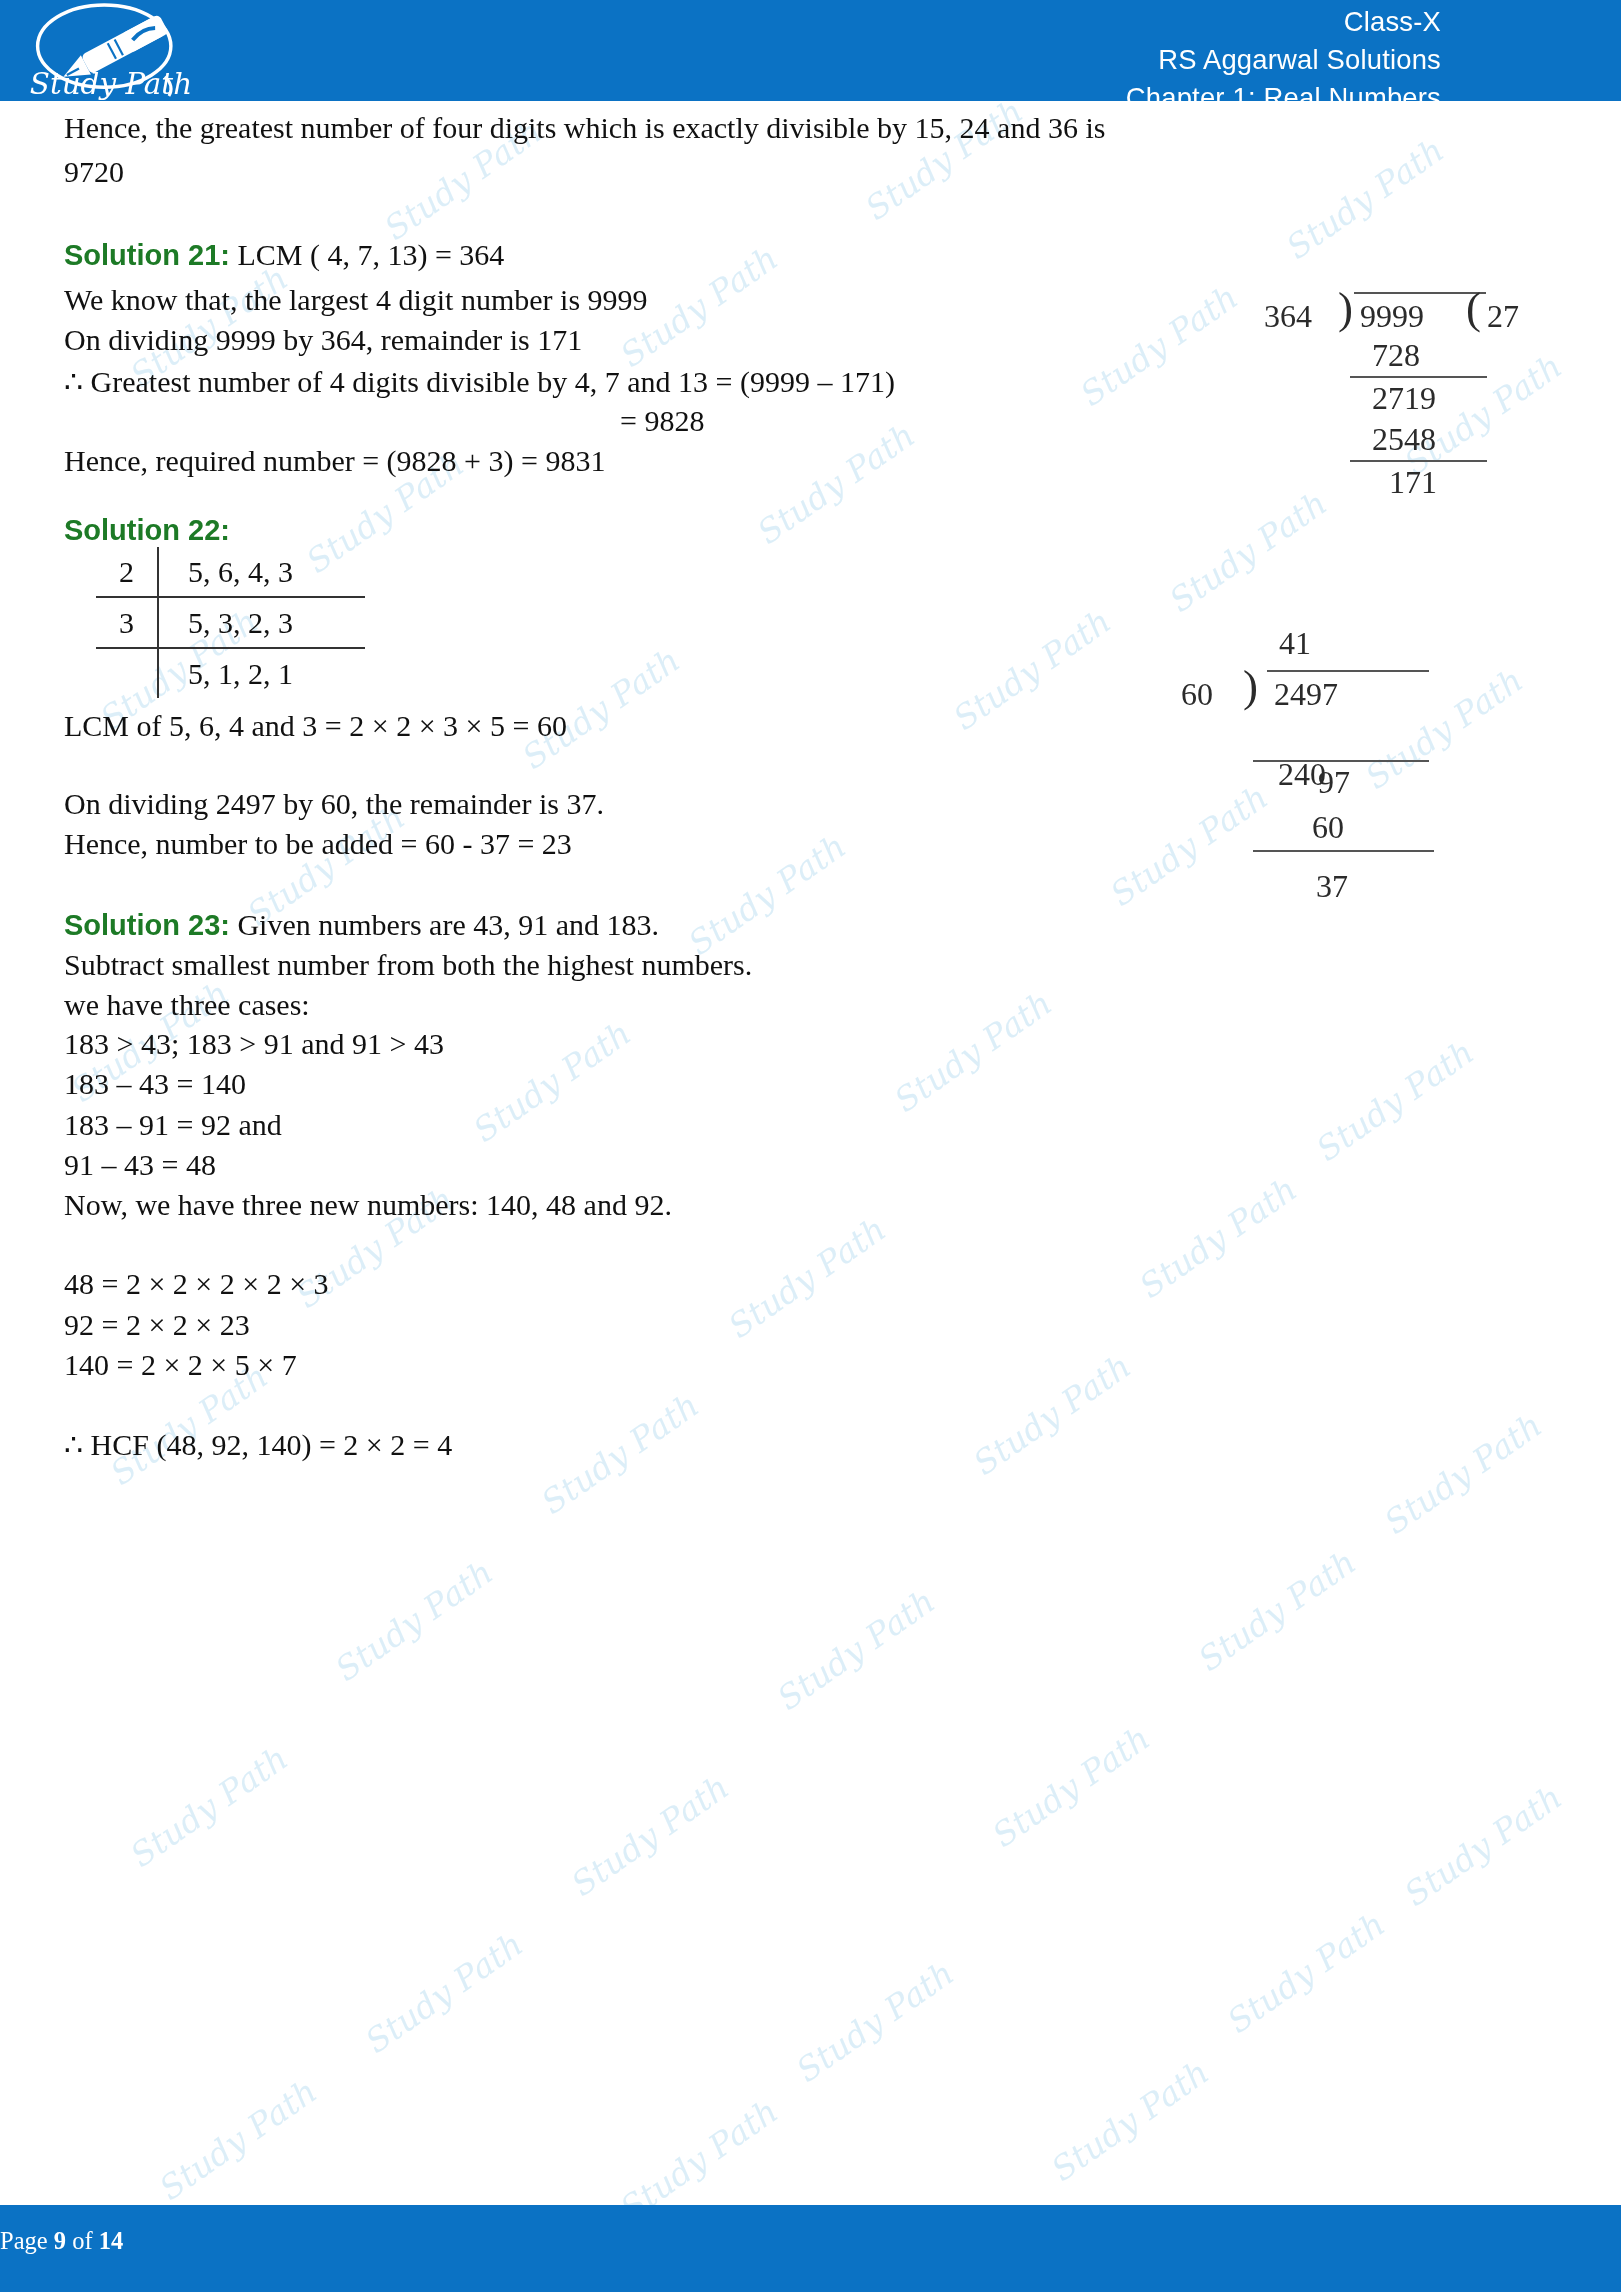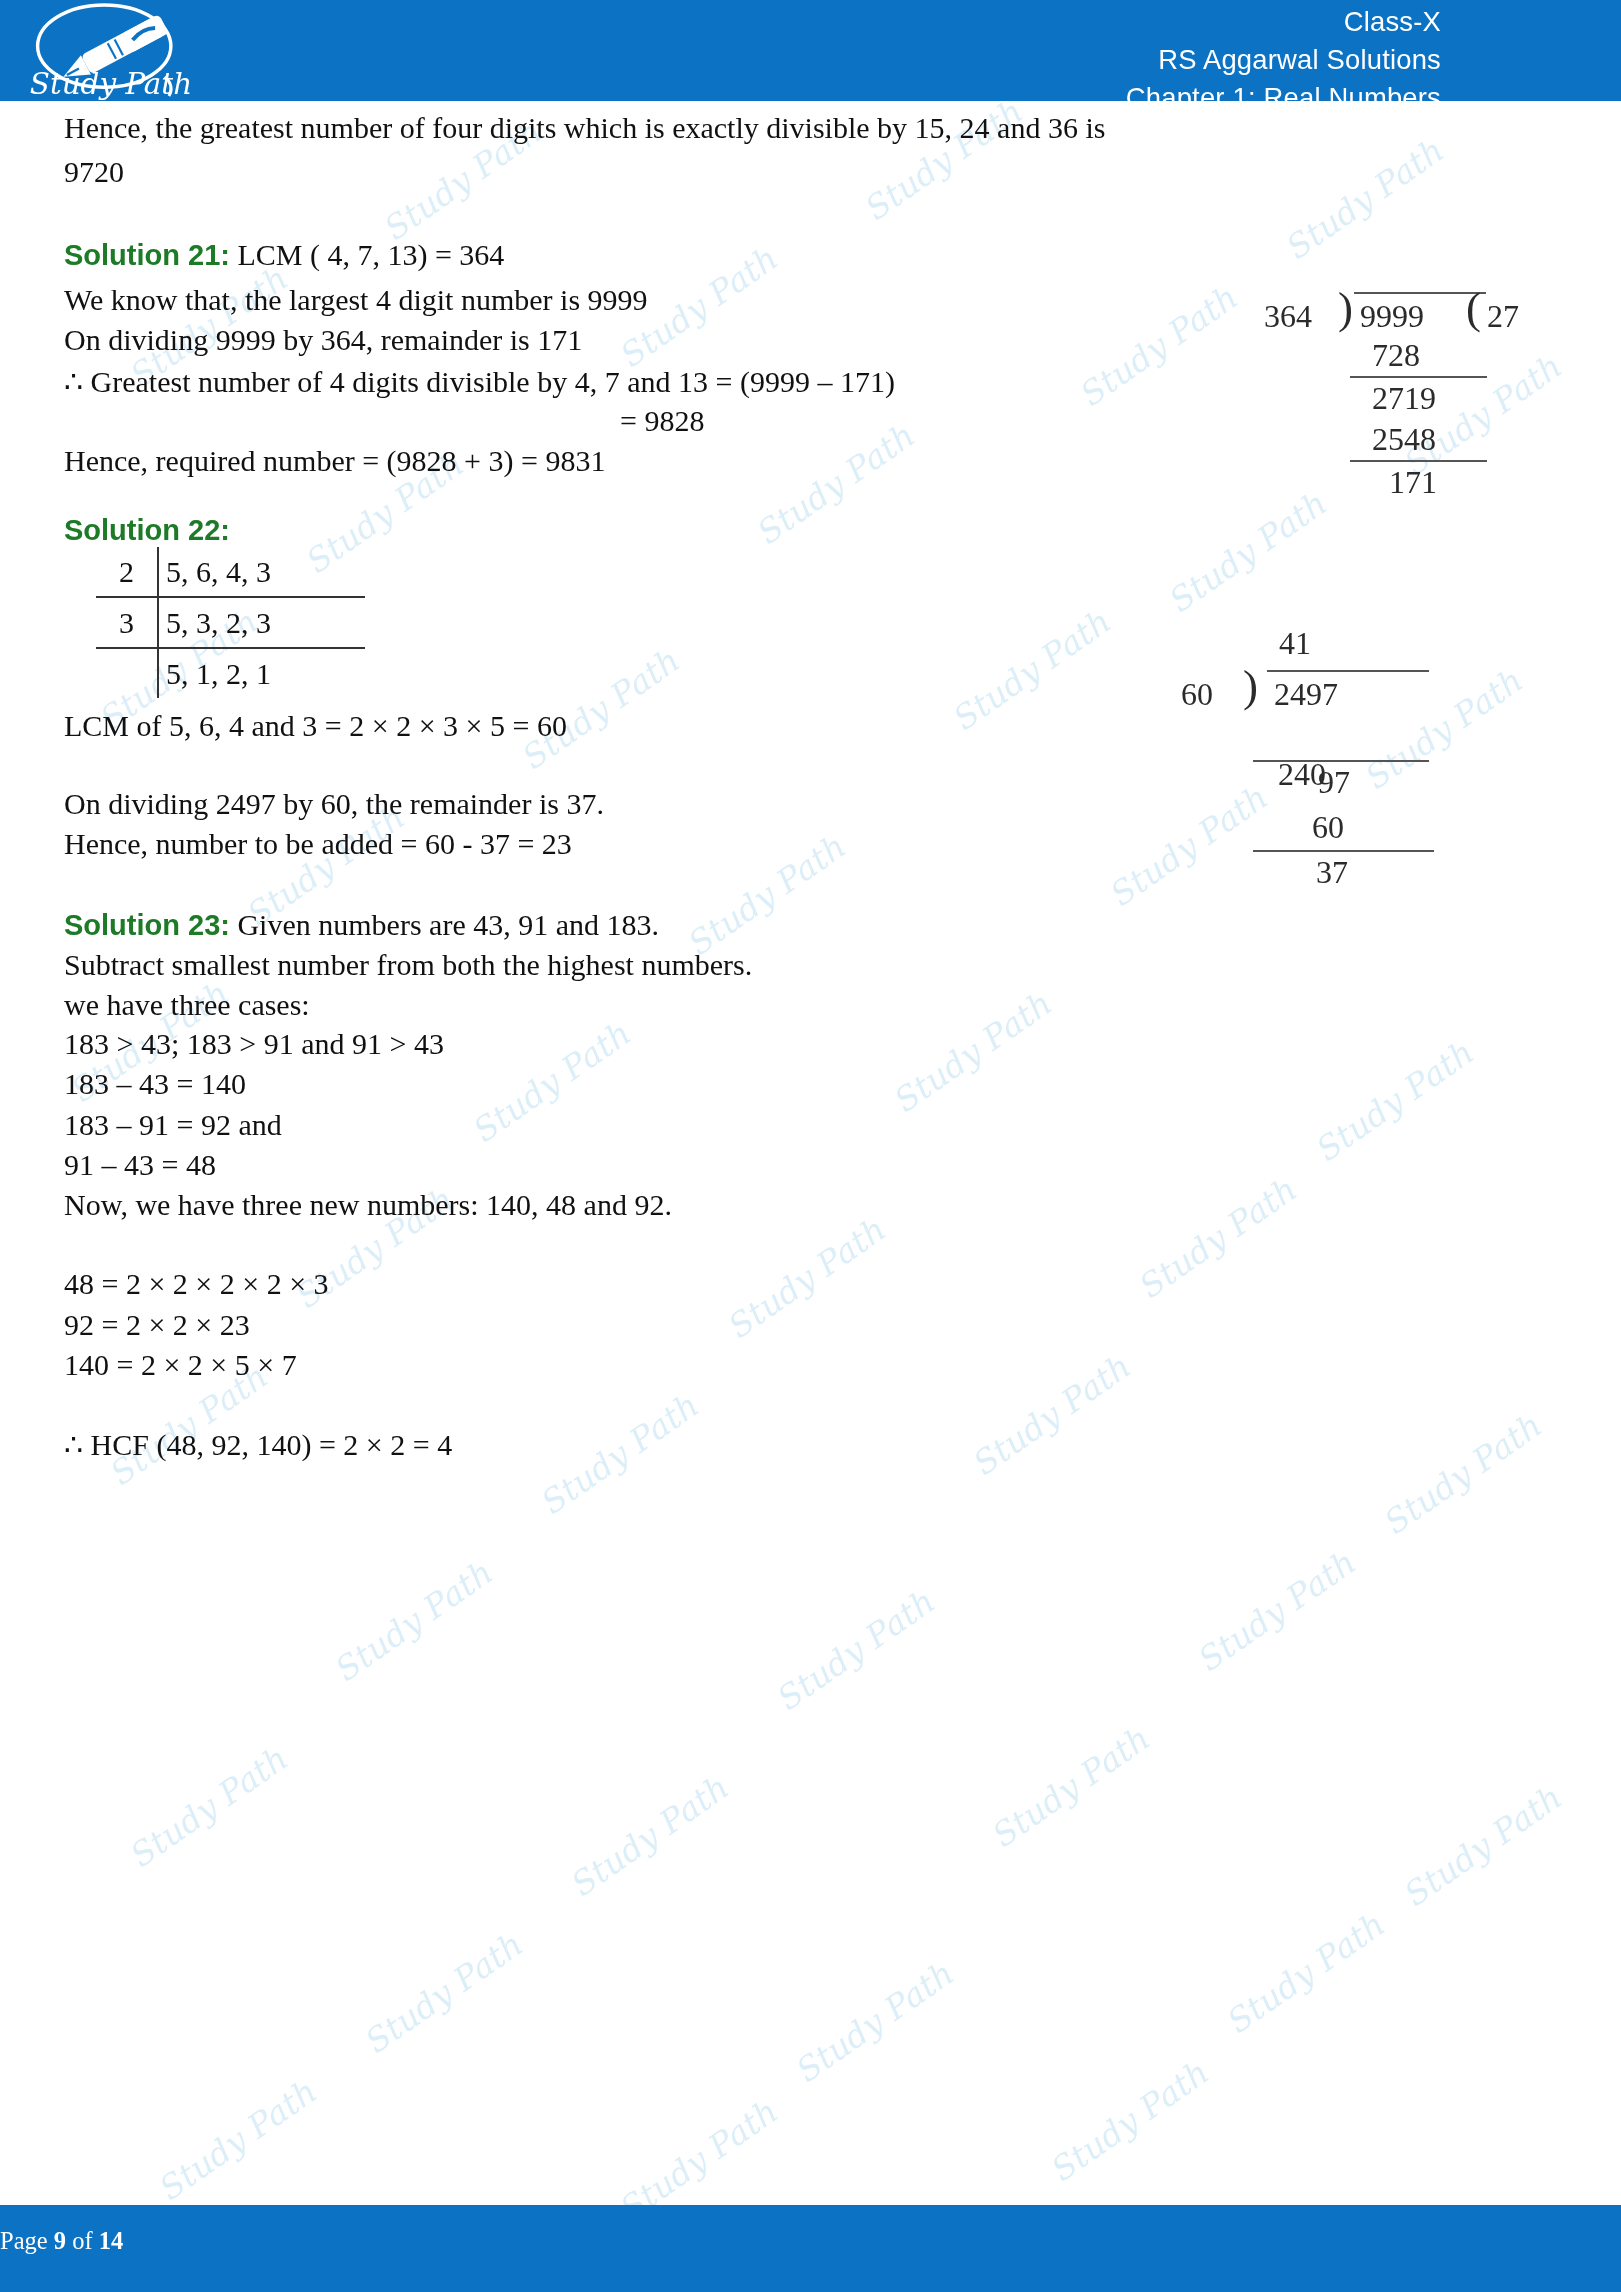--- a/index.html
+++ b/index.html
@@ -132,21 +132,21 @@
     text-align: center;
     font-size: 30px;
     color: #111;
   }
   .ladder-vert {
     width: 0;
     border-left: 2px solid #333;
     height: 49px;
   }
   .ladder-nums {
-    padding-left: 7px;
+    padding-left: 29px;
     font-size: 30px;
     color: #111;
     white-space: nowrap;
   }
   .ladder-hr {
     width: 269px;
     height: 0;
     border-top: 2px solid #333;
     margin-left: 0;
   }
@@ -311,21 +311,21 @@
       <div class="row" style="left:83px; top:51px;">60</div>
       <div class="paren" style="left:145px; top:39px;">)</div>
       <div class="row" style="left:176px; top:51px;">2497</div>
 
       <div class="row" style="left:180px; top:94px;margin-top:37px;">240</div>
       <div class="bar" style="left:155px; top:135px; width:176px;"></div>
       <div class="row" style="left:220px; top:139px;">97</div>
 
       <div class="row" style="left:214px; top:184px;">60</div>
       <div class="bar" style="left:155px; top:225px; width:181px;"></div>
-      <div class="row" style="left:218px; top:229px;">37</div>
+      <div class="row" style="left:218px; top:243px;">37</div>
     </div>
 
     <div class="line" style="left:64px; top:807px;">
       <span class="sol-label">Solution 23:</span><span> Given numbers are 43, 91 and 183.</span>
     </div>
     <div class="line" style="left:64px; top:847px;">Subtract smallest number from both the highest numbers.</div>
     <div class="line" style="left:64px; top:887px;">we have three cases:</div>
     <div class="line" style="left:64px; top:926px;">183 &gt; 43; 183 &gt; 91 and 91 &gt; 43</div>
     <div class="line" style="left:64px; top:966px;">183 – 43 = 140</div>
     <div class="line" style="left:64px; top:1007px;">183 – 91 = 92 and</div>

